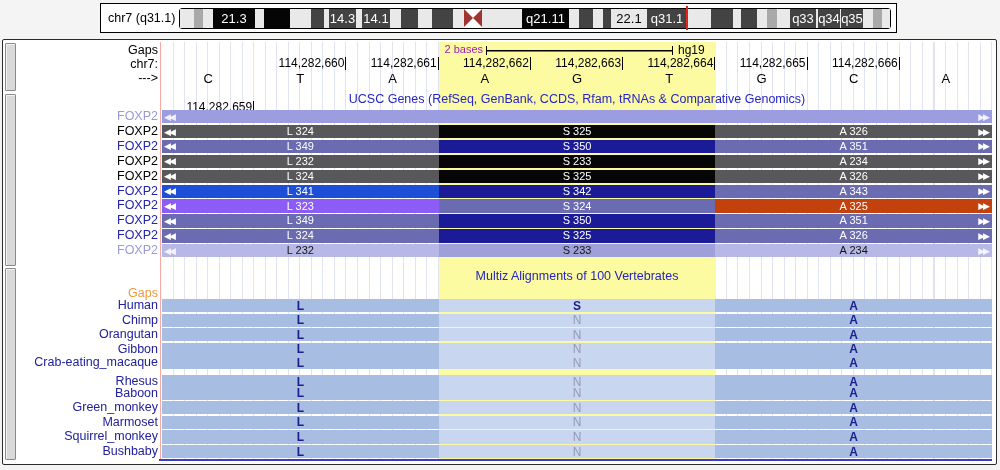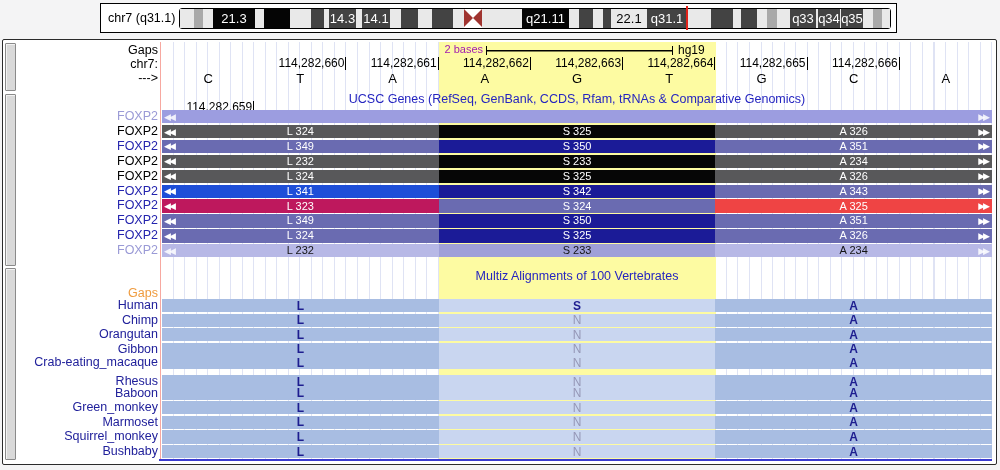--- a/index.html
+++ b/index.html
@@ -252,27 +252,27 @@
             <div class="seg" style="background: rgb(106, 107, 177);">
               <span class="segtext" style="color: rgb(255, 255, 255);">A 343</span>
             </div>
             <span class="arrow l">◀◀</span>
             <span class="arrow r">▶▶</span>
           </div>
         </div>
         <div class="trackrow" style="top: 159.4px;">
           <span class="tlabel" style="color: rgb(36, 36, 174);">FOXP2</span>
           <div class="bar">
-            <div class="seg" style="background: #be185d;">
+            <div class="seg" style="background: #8b5cf6;">
               <span class="segtext" style="color: rgb(255, 255, 255);">L 323</span>
             </div>
             <div class="seg" style="background: rgb(106, 107, 177);">
               <span class="segtext" style="color: rgb(255, 255, 255);">S 324</span>
             </div>
-            <div class="seg" style="background: #ef4444;">
+            <div class="seg" style="background: #c2410c;">
               <span class="segtext" style="color: rgb(255, 255, 255);">A 325</span>
             </div>
             <span class="arrow l">◀◀</span>
             <span class="arrow r">▶▶</span>
           </div>
         </div>
         <div class="trackrow" style="top: 174.3px;">
           <span class="tlabel" style="color: rgb(36, 36, 174);">FOXP2</span>
           <div class="bar">
             <div class="seg" style="background: rgb(106, 107, 177);">

